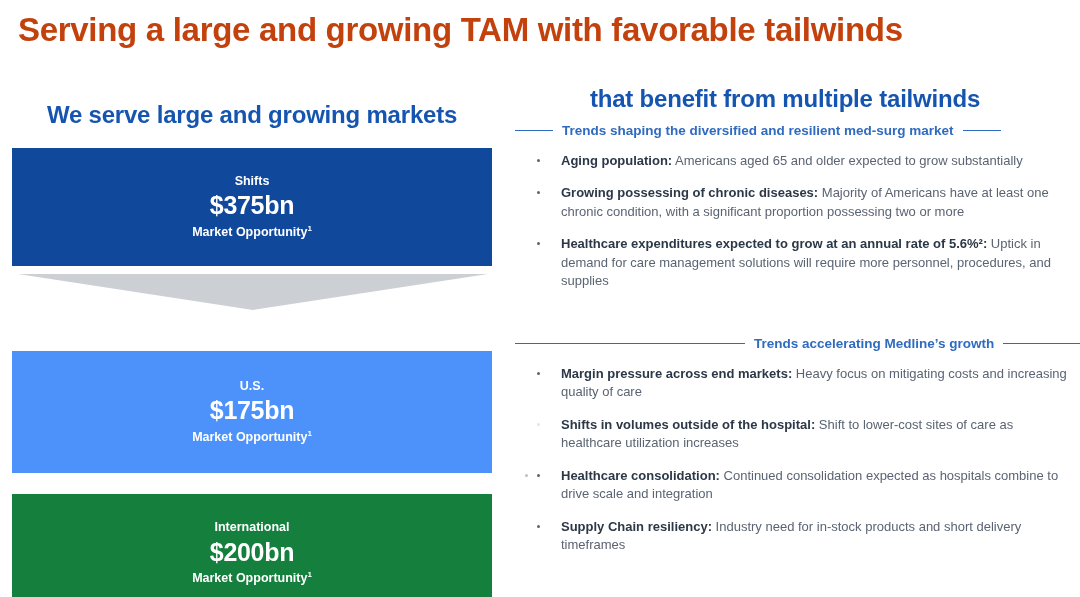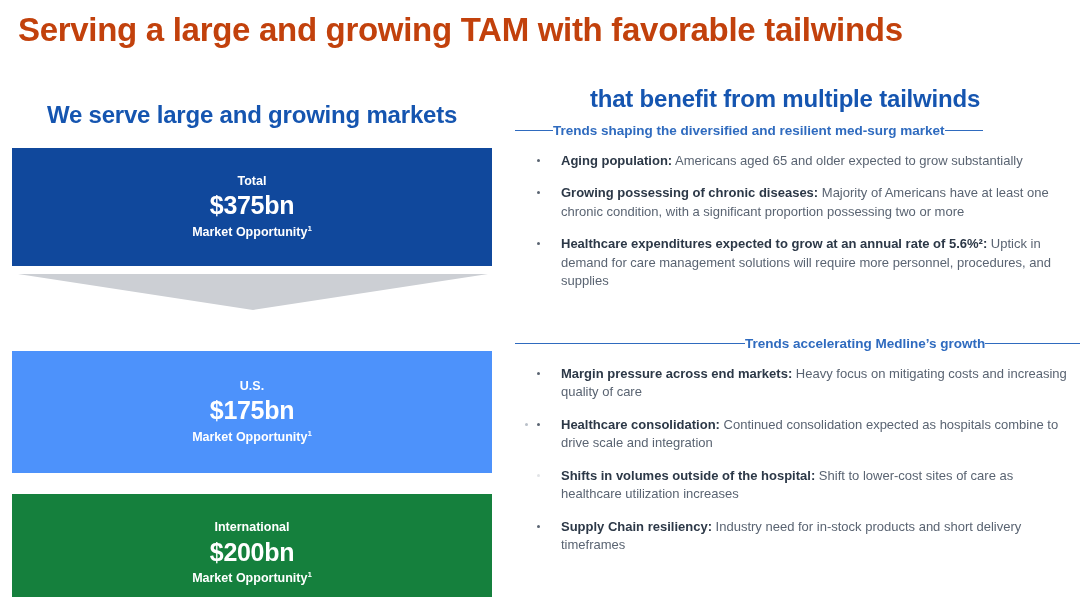--- a/index.html
+++ b/index.html
@@ -125,20 +125,21 @@
     letter-spacing: -0.2px;
   }
 
   .section { position: absolute; left: 10px; width: 562px; }
   #section-1 { top: 45px; }
   #section-2 { top: 258px; }
 
   .section-divider {
     display: flex;
     align-items: center;
+    gap: 9px;
     width: 100%;
     margin-bottom: 7px;
   }
   .section-divider .rule {
     height: 1px;
     background: #2f6bbf;
     flex: 0 0 auto;
   }
   .section-divider .rule.left-rule  { width: 38px; }
   .section-divider .rule.right-rule { width: 38px; }
@@ -191,21 +192,21 @@
 <body>
 
 <div class="slide-title">Serving a large and growing TAM with favorable tailwinds</div>
 
 <div class="columns">
 
   <div class="left-col">
     <div class="left-heading">We serve large and growing markets</div>
 
     <div class="tam-box" id="tam-total">
-      <div class="tam-label">Total</div>
+      <div class="tam-label">Shifts</div>
       <div class="tam-value">$375bn</div>
       <div class="tam-sub"><span>Market Opportunity</span><sup>1</sup></div>
     </div>
 
     <div class="chevron">
       <svg viewBox="0 0 470 36" preserveAspectRatio="none" aria-hidden="true">
         <polygon points="0,0 470,0 235,36" fill="#cccfd4"></polygon>
       </svg>
     </div>
 
@@ -251,27 +252,27 @@
       <div class="section-divider wide">
         <span class="rule left-rule"></span>
         <span class="section-title">Trends accelerating Medline’s growth</span>
         <span class="rule right-rule"></span>
       </div>
       <ul class="bullets">
         <li class="bullet">
           <span class="dot"></span>
           <span class="lead">Margin pressure across end markets:</span><span> Heavy focus on mitigating costs and increasing quality of care</span>
         </li>
+        <li class="bullet faded">
+          <span class="dot"></span>
+          <span class="lead">Shifts in volumes outside of the hospital:</span><span> Shift to lower-cost sites of care as healthcare utilization increases</span>
+        </li>
         <li class="bullet double-dot">
           <span class="dot"></span>
           <span class="lead">Healthcare consolidation:</span><span> Continued consolidation expected as hospitals combine to drive scale and integration</span>
-        </li>
-        <li class="bullet faded">
-          <span class="dot"></span>
-          <span class="lead">Shifts in volumes outside of the hospital:</span><span> Shift to lower-cost sites of care as healthcare utilization increases</span>
         </li>
         <li class="bullet">
           <span class="dot"></span>
           <span class="lead">Supply Chain resiliency:</span><span> Industry need for in-stock products and short delivery timeframes</span>
         </li>
       </ul>
     </div>
 
   </div>
 </div>

